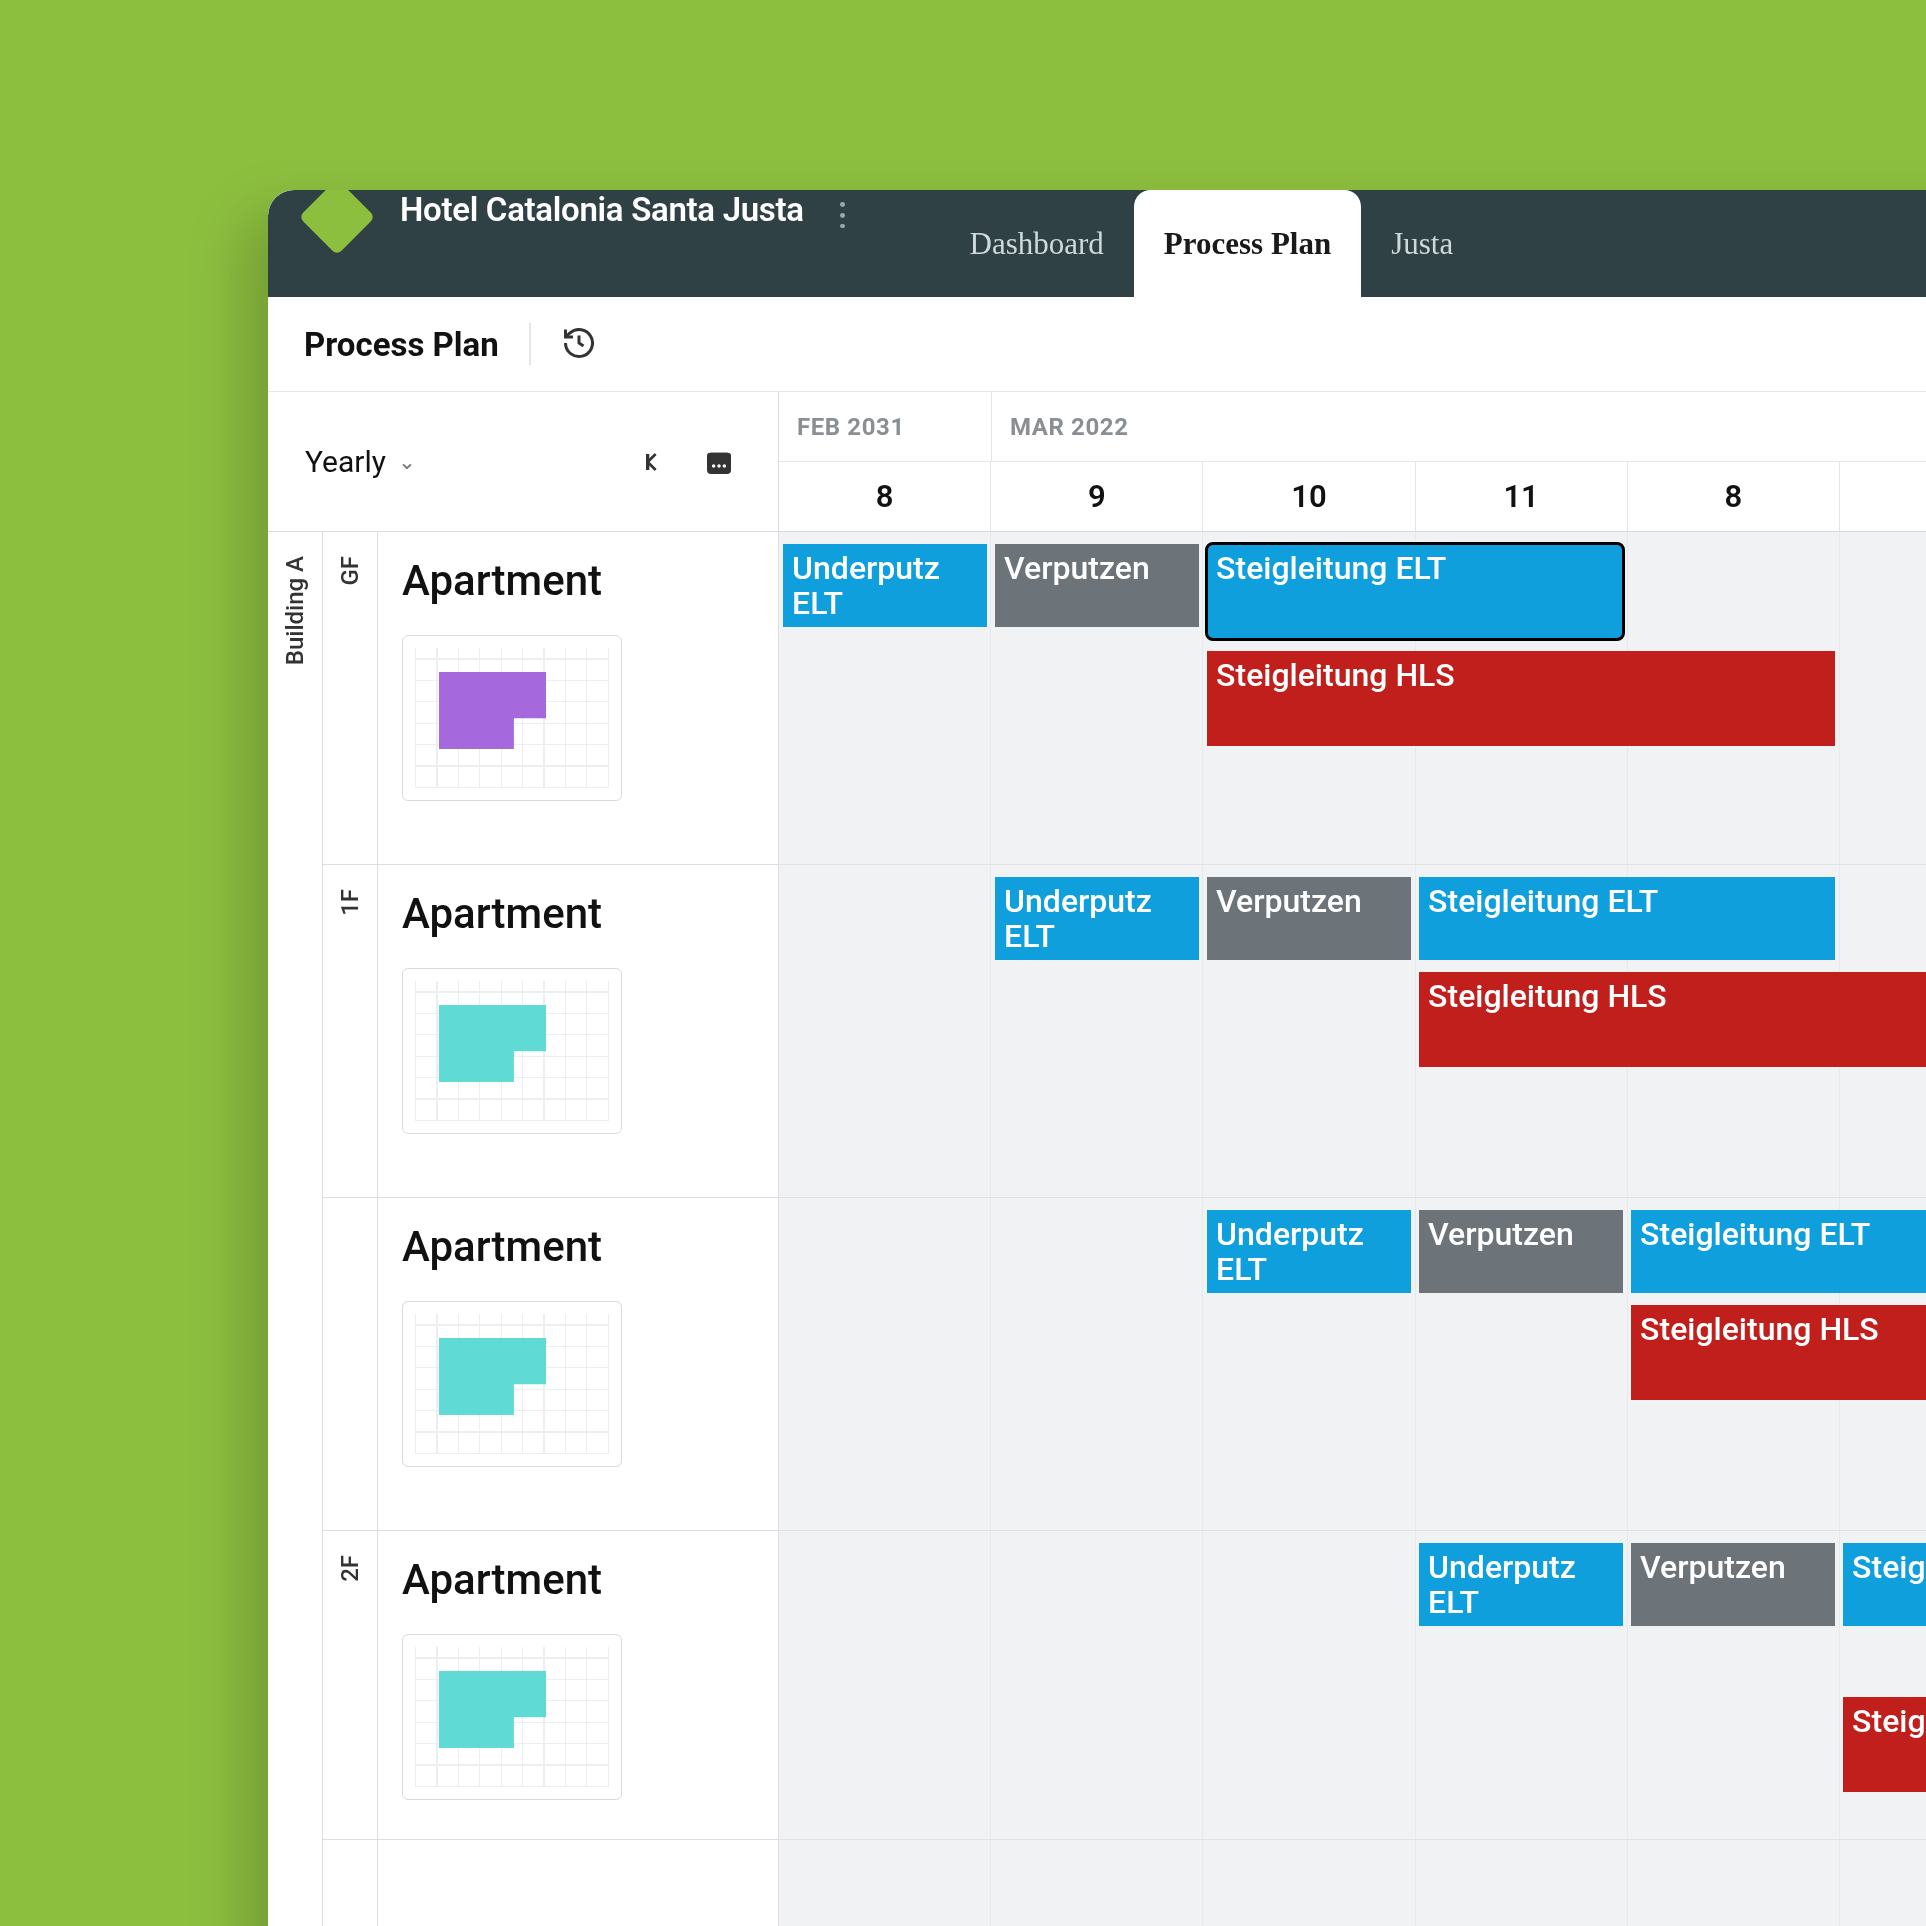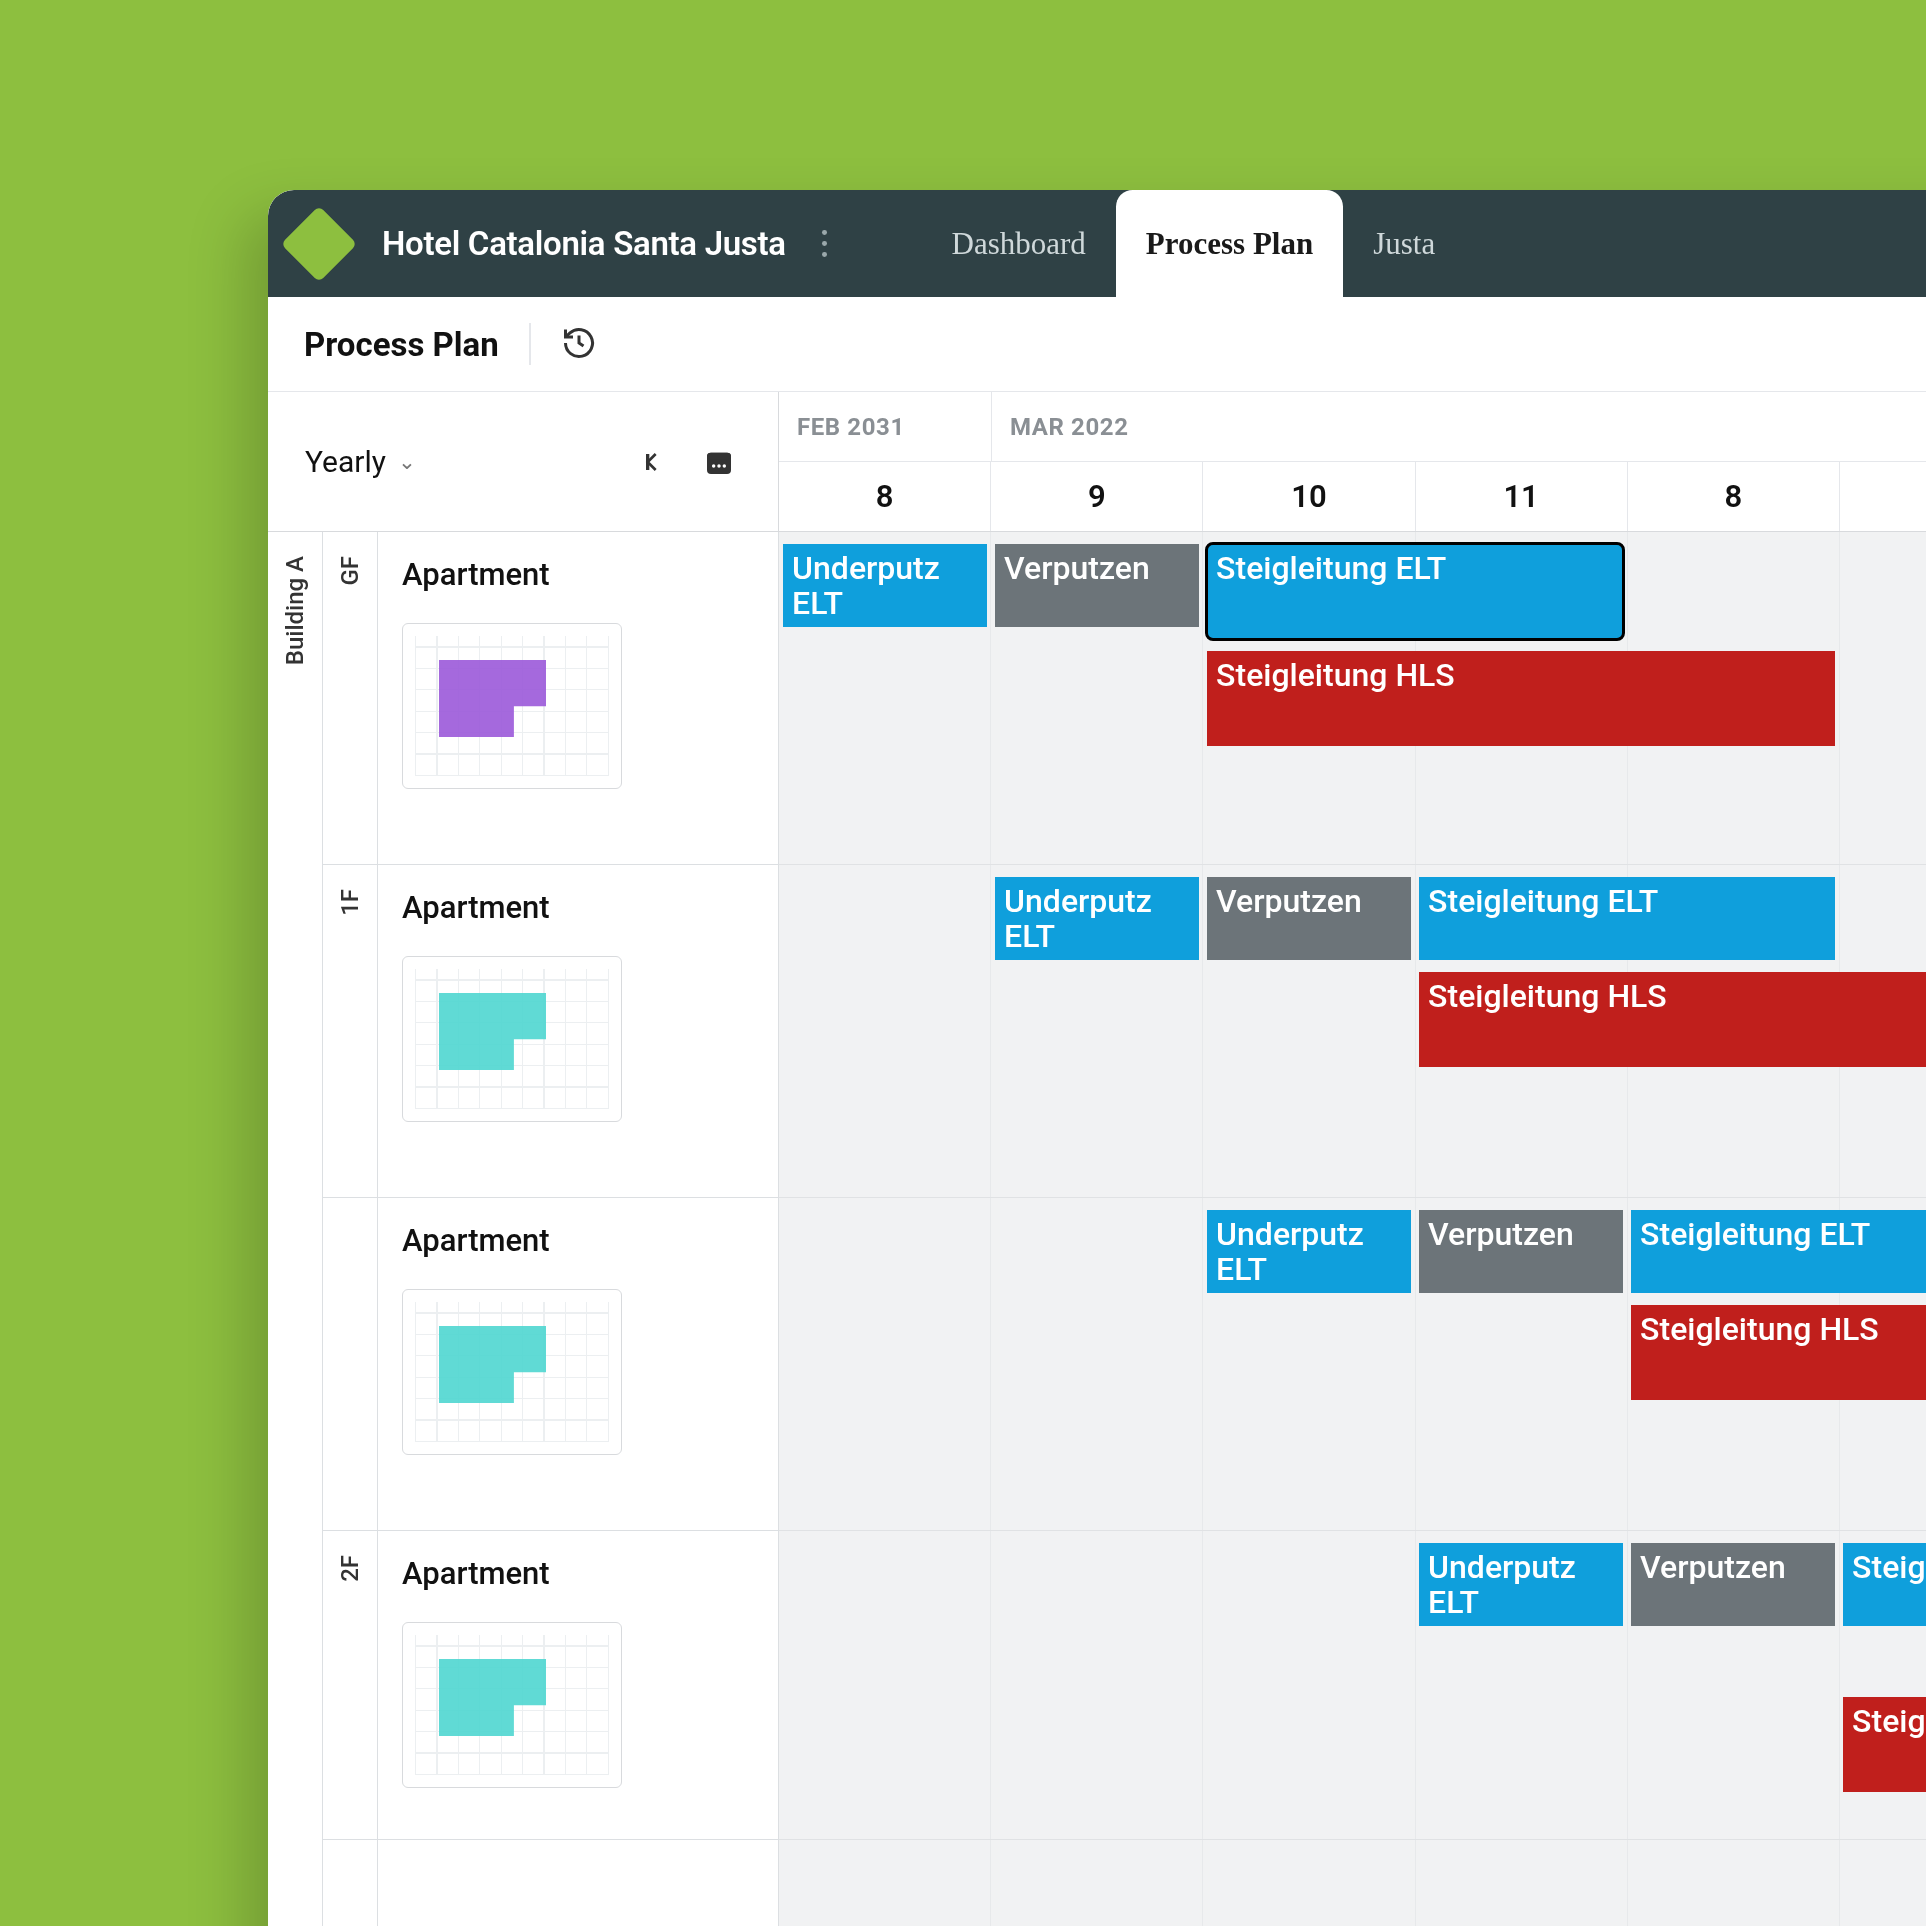--- a/index.html
+++ b/index.html
@@ -26,22 +26,22 @@
   
   .titlebar {
     height: 107px;
     background: #2f4145;
     display: flex;
     align-items: stretch;
     border-radius: 26px 0 0 0;
   }
   .titlebar-left {
     display: flex;
-    align-items: center;
-    padding-left: 24px;
+    align-items: flex-start;
+    padding-left: 42px;
     padding-right: 24px;
   }
   .logo {
     width: 54px; height: 54px;
     transform: rotate(45deg);
     background: #8dbf3f;
     border-radius: 6px;
     margin-right: 36px;
   }
   .project-title {
@@ -210,21 +210,21 @@
   .rooms-col {
     flex: 1;
     display: flex; flex-direction: column;
   }
   .room-cell {
     border-bottom: 1.8px solid #dcdfe2;
     padding: 24px 24px;
     display: flex; flex-direction: column; gap: 30px;
   }
   .room-name {
-    font-size: 31px; font-weight: 500; color: #111;
+    font-size: 42px; font-weight: 500; color: #111;
   }
   .thumb {
     width: 220px;
     height: 166px;
     border: 1.8px solid #d8dadd;
     border-radius: 6px;
     background: #fff;
     position: relative;
     overflow: hidden;
   }

